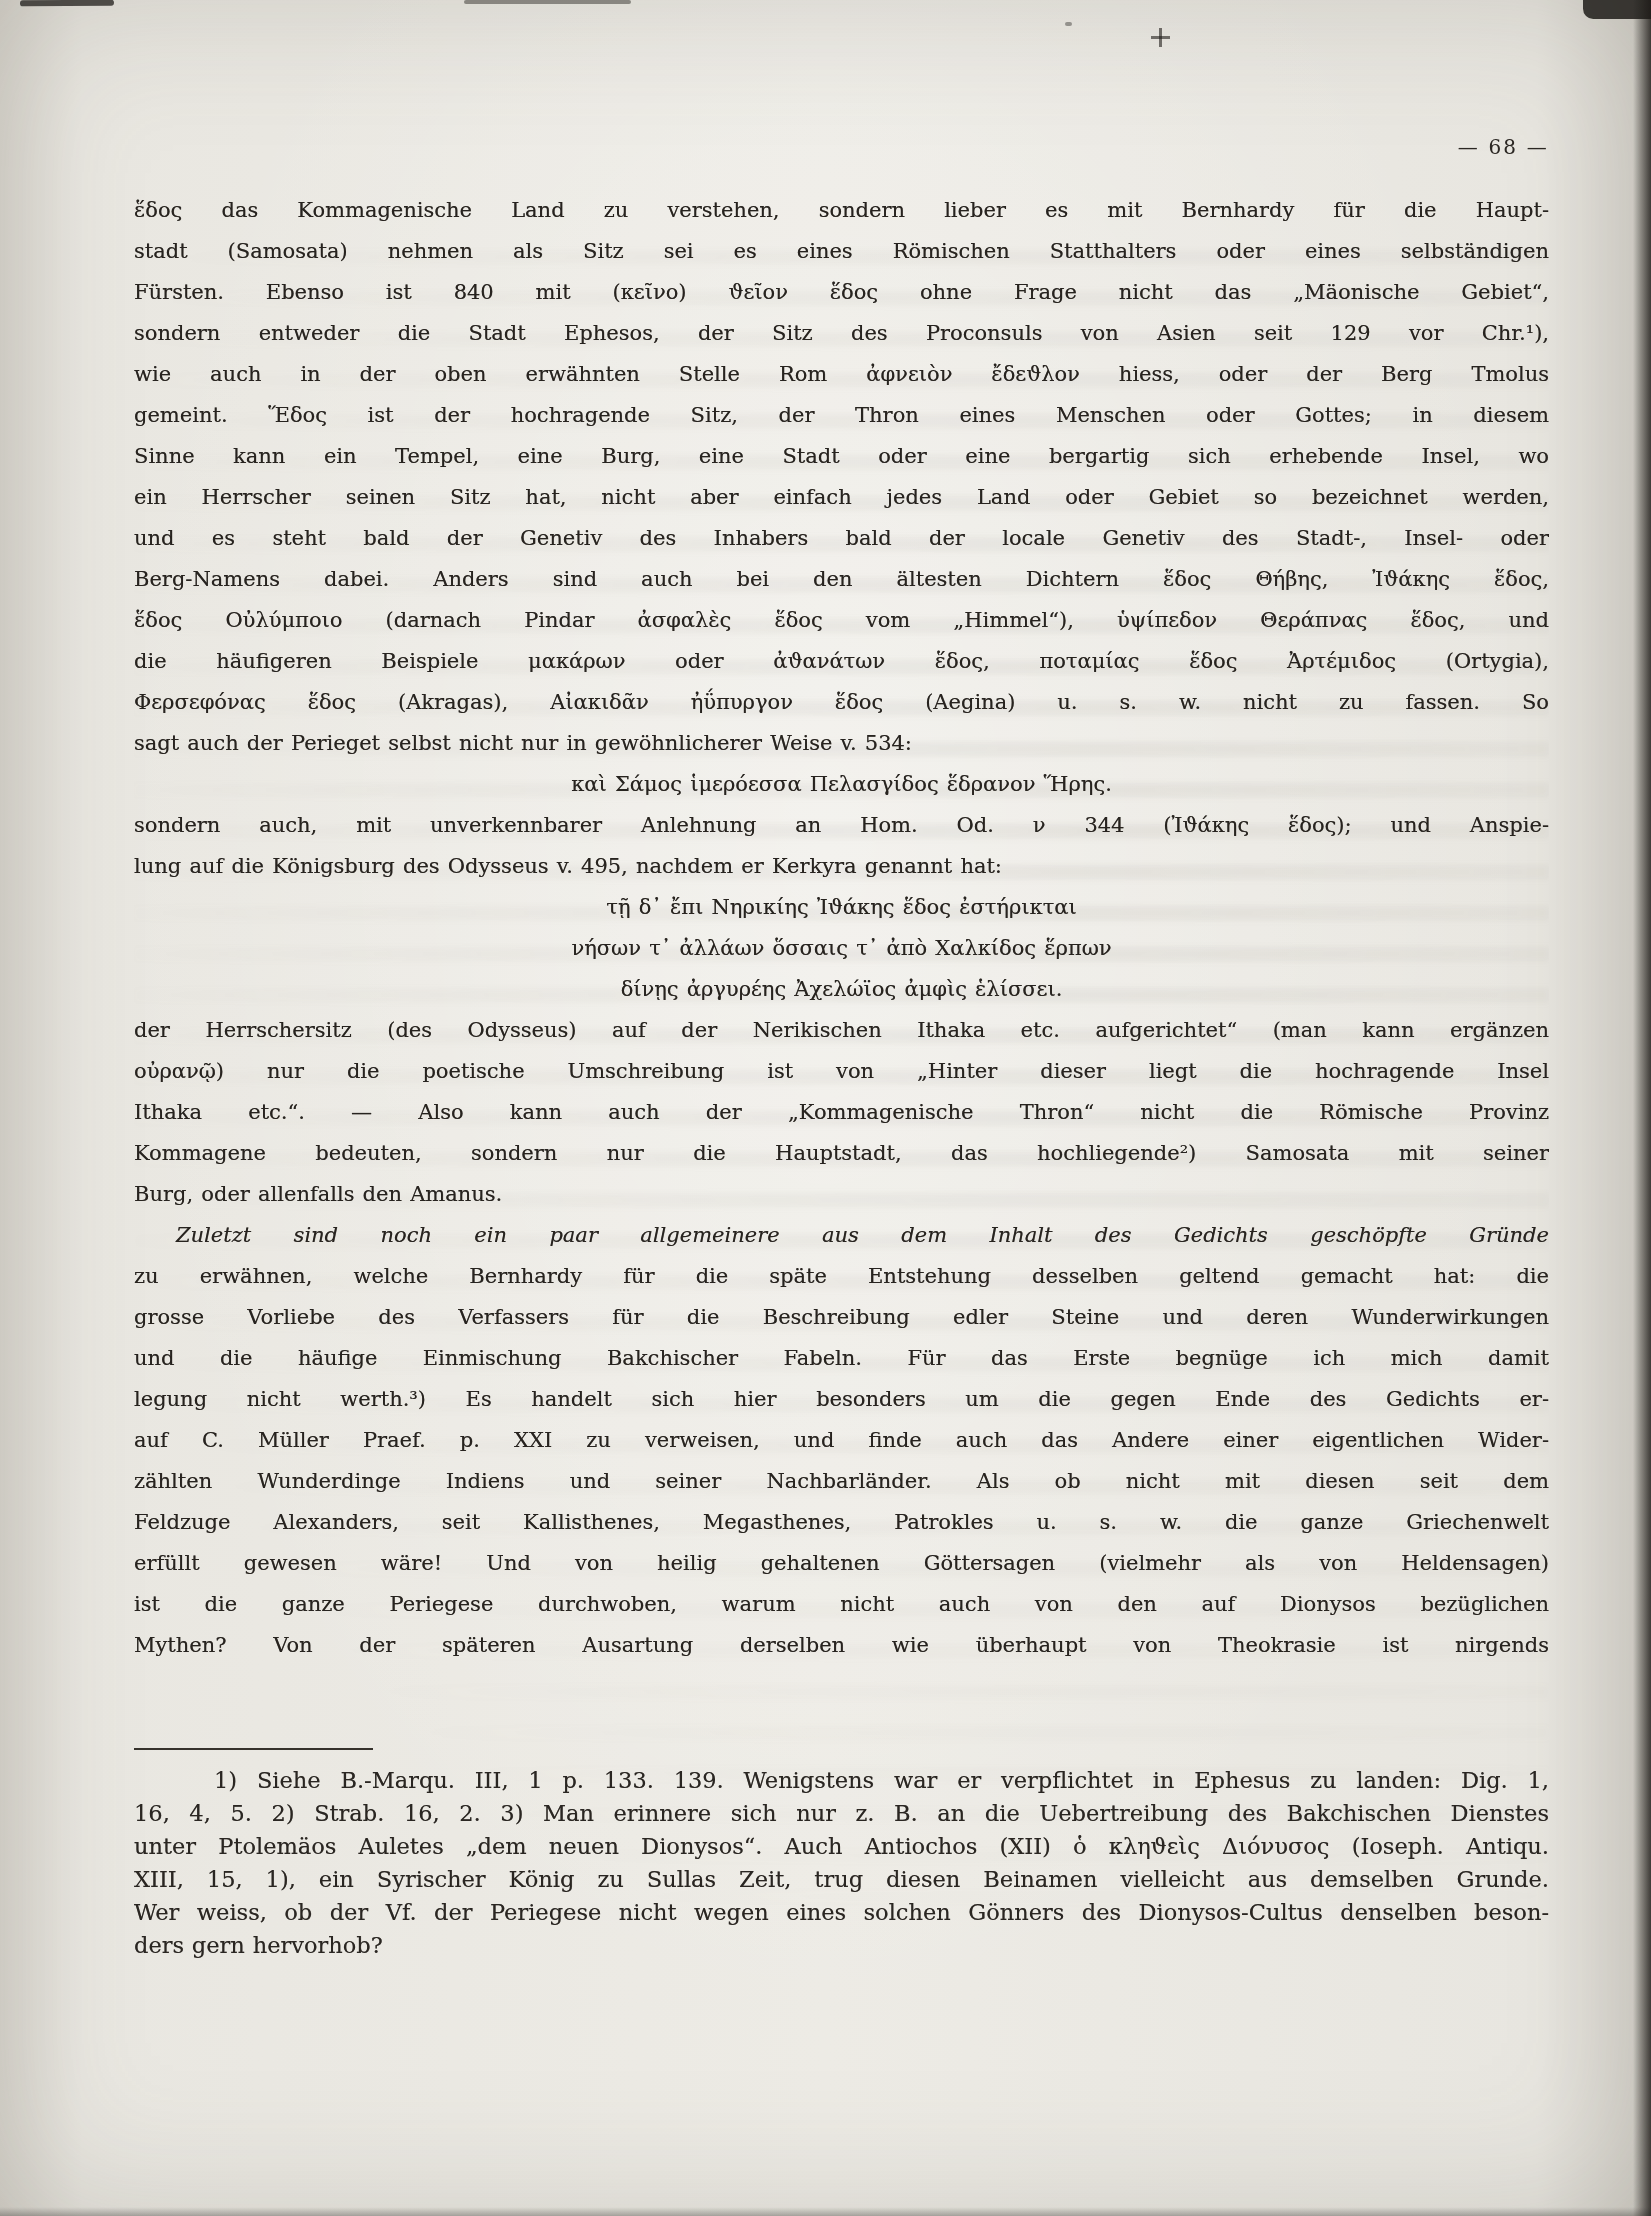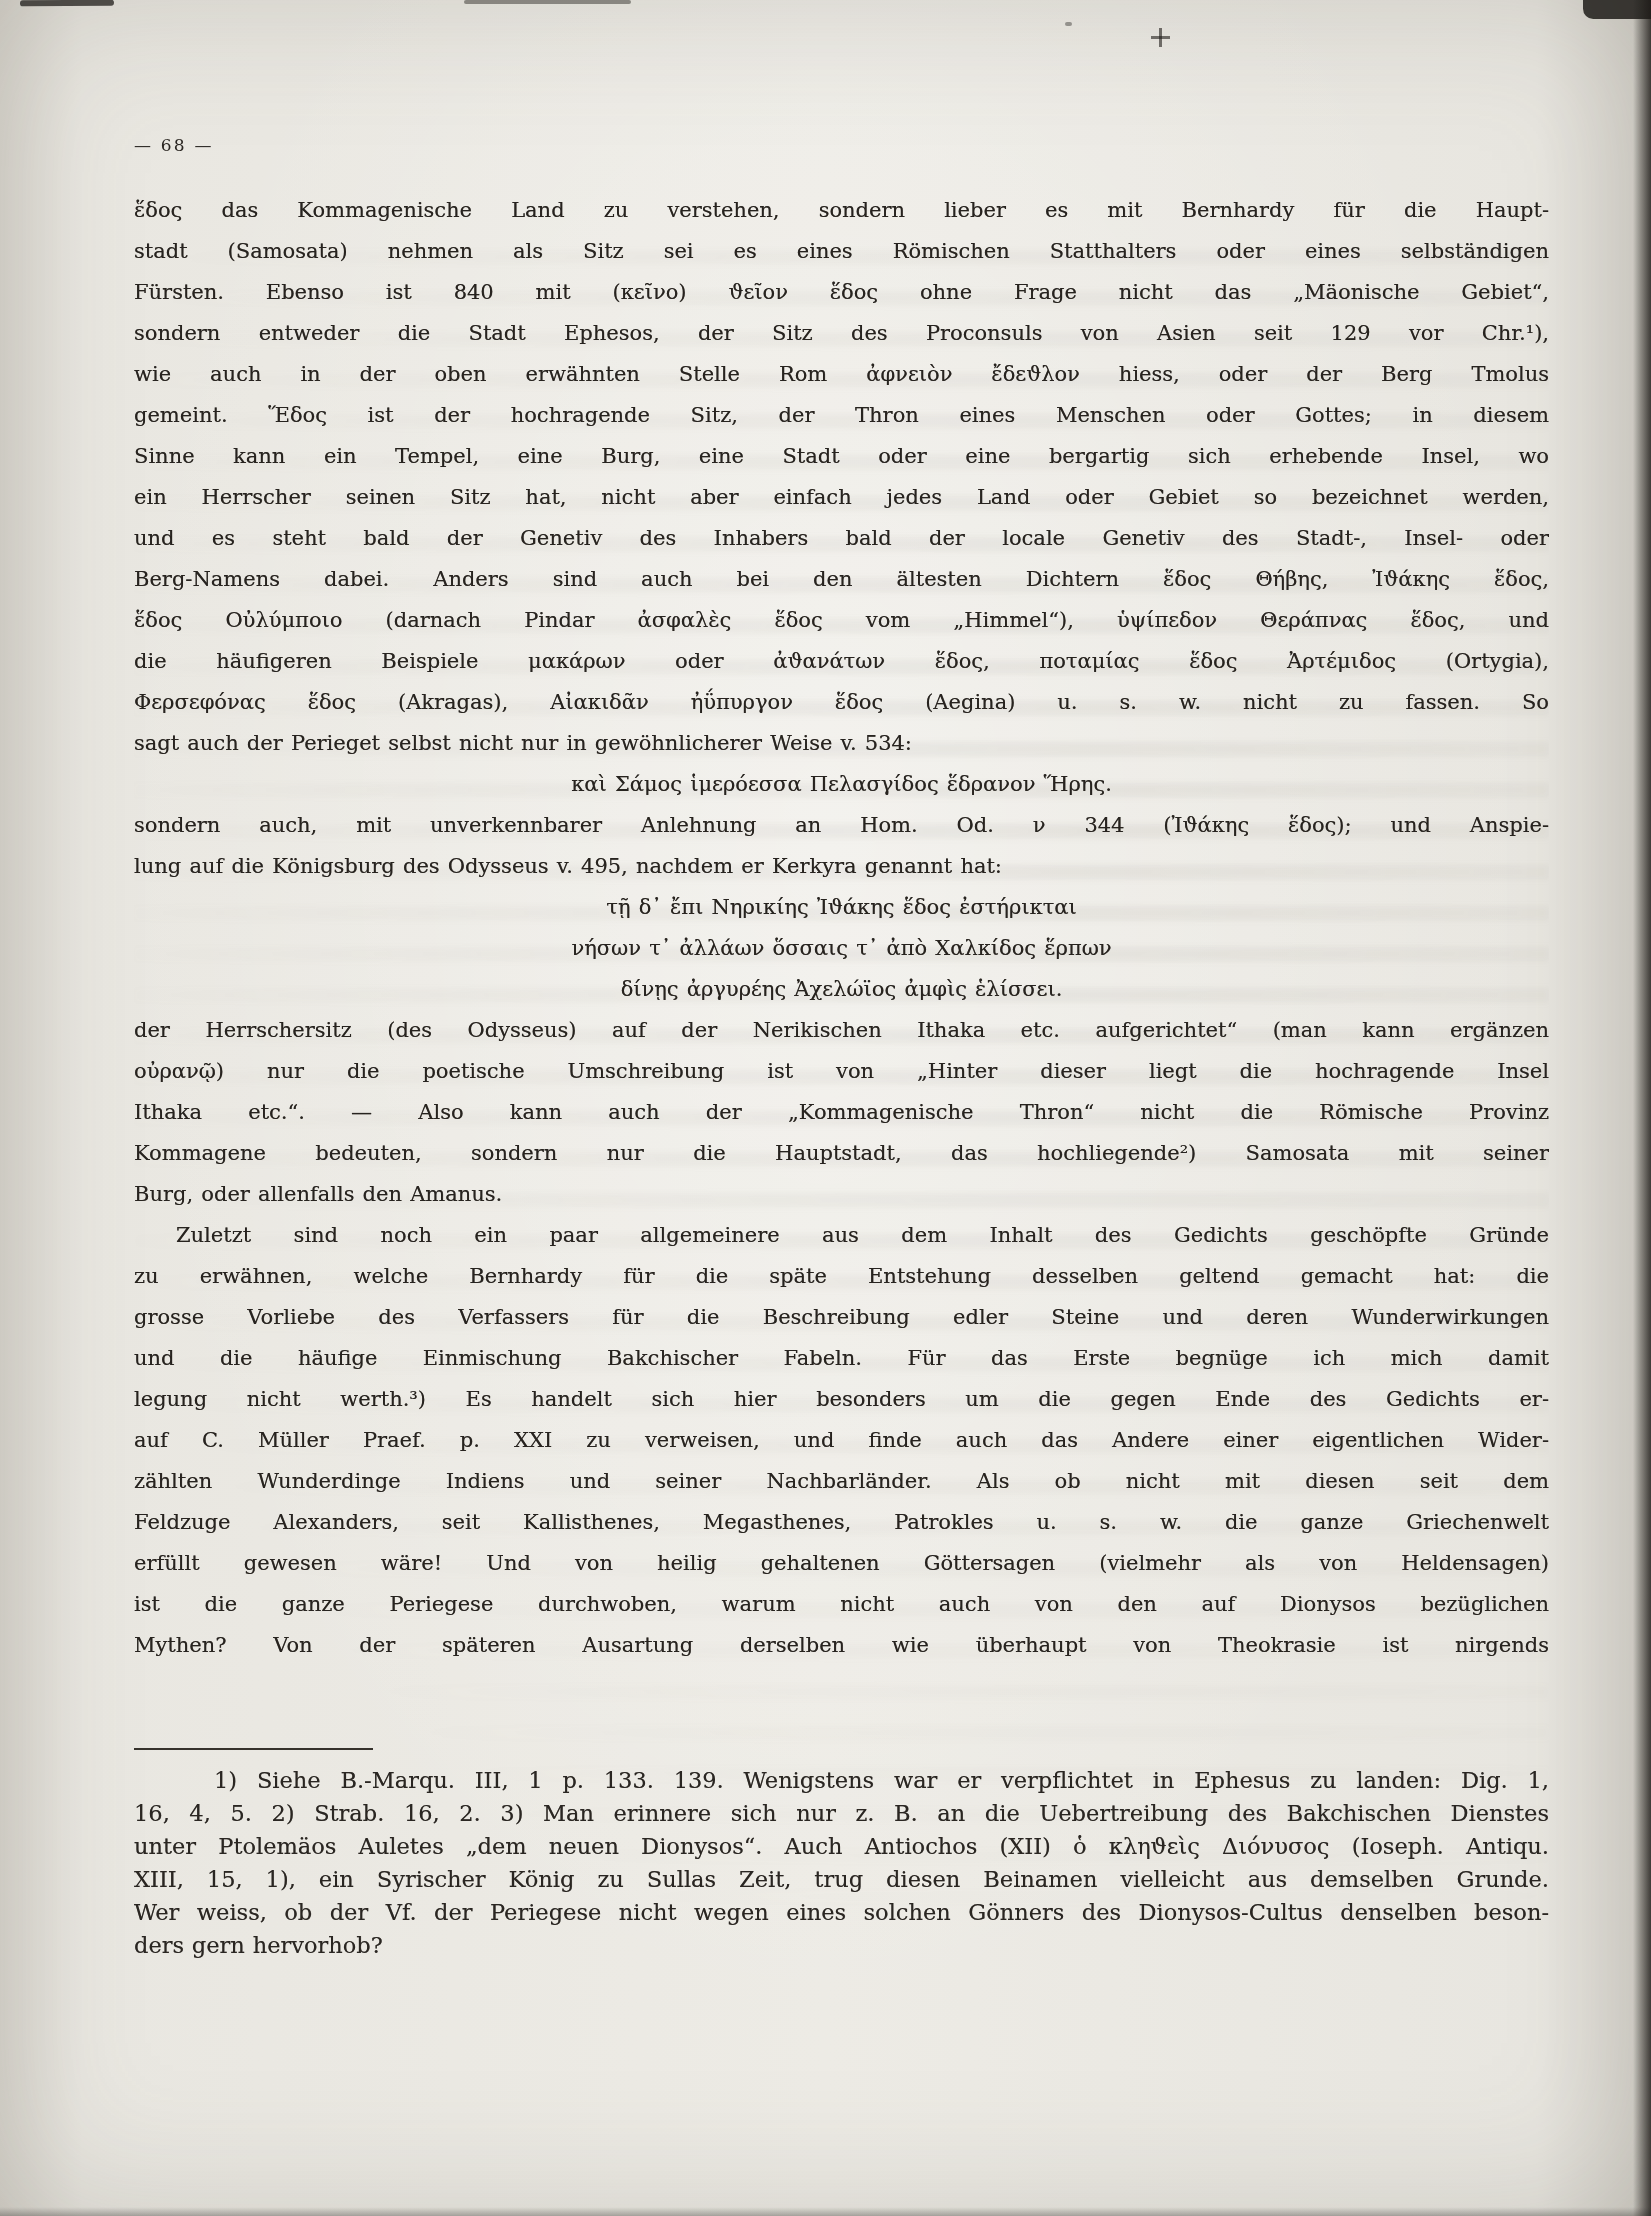--- a/index.html
+++ b/index.html
@@ -22,31 +22,31 @@
       transparent 0px, transparent 15.2px,
       rgba(112,106,96,0.085) 19.6px, rgba(112,106,96,0.085) 30px,
       transparent 34px, transparent 41px);
     filter: blur(2.9px);
     -webkit-mask-image: radial-gradient(ellipse at 68% 35%, rgba(0,0,0,0.95), transparent 78%);
     mask-image: radial-gradient(ellipse at 68% 35%, rgba(0,0,0,0.95), transparent 78%);
     pointer-events:none;
   }
   .page-header {
     position:absolute; top:135px; left:134px; width:1415px;
-    text-align:left; font-size:17px; letter-spacing:2.2px; color:#2b2723;
+    text-align:right; font-size:20px; letter-spacing:2.2px; color:#2b2723;
   }
   .body-text { position:absolute; top:190px; left:134px; width:1415px; }
   .line {
     font-size:21px; line-height:41px; height:41px; overflow:hidden;
     color:#27231f; text-shadow:0.1px 0.1px 0 rgba(42,38,33,0.55);
     text-align:justify; text-align-last:justify; word-spacing:1.5px;
   }
   .line.left   { text-align:right;   text-align-last:left; }
   .line.center { text-align:center; text-align-last:center; }
-  .line.indent { text-indent:42px; }
+  .line.indent { text-indent:42px;font-style:italic; }
   .footnote-rule {
     position:absolute; top:1748px; left:134px; width:239px; height:0;
     border-top:2.2px solid #36322c;
   }
   .footnotes { position:absolute; top:1764px; left:134px; width:1415px; }
   .fnline {
     font-size:22.5px; line-height:33px; height:33px; overflow:hidden;
     color:#2a2622; text-shadow:0.1px 0.1px 0 rgba(42,38,33,0.5);
     text-align:justify; text-align-last:justify; word-spacing:0.7px;
   }

